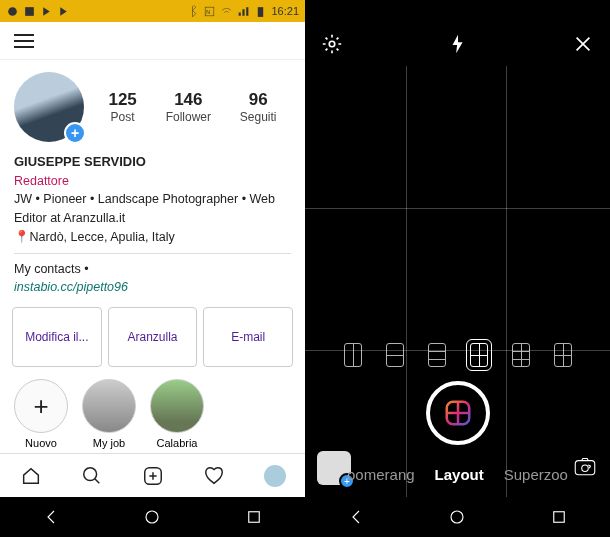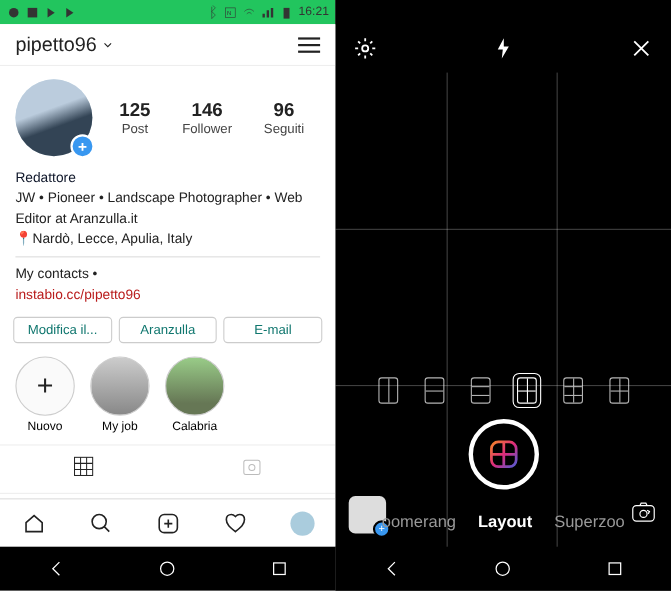--- a/index.html
+++ b/index.html
@@ -1,21 +1,21 @@
 <!DOCTYPE html>
 <html><head>
 <meta charset="utf-8">
 <style>
 * { margin:0; padding:0; box-sizing:border-box; font-family:-apple-system,Helvetica,Arial,sans-serif; }
 body { width:610px; height:537px; display:flex; background:#ccc; }
 .phone { width:305px; height:537px; background:#fff; display:flex; flex-direction:column; position:relative; }
 .phone-r { background:#000; }
 
 
-.status { height:22px; background:#22c55e; display:flex; align-items:center; justify-content:space-between; padding:0 6px; font-size:11px; color:#333; }
+.status { height:22px; background:#eab308; display:flex; align-items:center; justify-content:space-between; padding:0 6px; font-size:11px; color:#333; }
 .status-r { background:#000; color:#fff; }
 .status .icons { display:flex; gap:4px; align-items:center; }
 .status svg { width:13px; height:13px; }
 
 
 .topbar { height:38px; display:flex; align-items:center; justify-content:space-between; padding:0 14px; background:#fff; border-bottom:1px solid #eee;}
 .topbar .uname { font-size:18px; font-weight:500; color:#222; display:flex; align-items:center; gap:4px;}
 .ham { display:flex; flex-direction:column; gap:4px; }
 .ham span { width:20px; height:2px; background:#222; display:block; }
 
@@ -24,27 +24,27 @@
 .avatar { width:70px; height:70px; border-radius:50%; background:#d8e8f0; position:relative; overflow:visible; }
 .avatar .pic { width:100%; height:100%; border-radius:50%; background:linear-gradient(160deg,#bcd 40%,#345 60%); }
 .avatar .plus { position:absolute; right:-2px; bottom:-2px; width:22px; height:22px; border-radius:50%; background:#3897f0; border:2px solid #fff; display:flex; align-items:center; justify-content:center; color:#fff; font-size:14px; font-weight:bold;}
 .stats { flex:1; display:flex; justify-content:space-around; text-align:center; }
 .stat .num { font-size:17px; font-weight:600; color:#222; }
 .stat .lbl { font-size:12px; color:#444; }
 
 
 .bio { padding:4px 14px 10px; font-size:12.5px; line-height:1.5; color:#222;}
 .bio .name { font-weight:700; font-size:13px; }
-.bio .role { color:#0f172a; }
-.bio .link { color:#b91c1c; }
+.bio .role { color:#be185d; }
+.bio .link { color:#0f766e;font-style:italic; }
 .bio hr { border:none; border-top:1px solid #ddd; margin:6px 0;}
 
 
 .btns { display:flex; gap:6px; padding:0 12px 12px; }
-.btn { flex:1; border:1px solid #ccc; border-radius:4px; padding:4px 0; font-size:12px; text-align:center; color:#0f766e; background:#fff;}
+.btn { flex:1; border:1px solid #ccc; border-radius:4px; padding:22px 0; font-size:12px; text-align:center; color:#4c1d95; background:#fff;}
 
 
 .hls { display:flex; gap:14px; padding:0 14px 10px; }
 .hl { text-align:center; font-size:11px; }
 .hl .circ { width:54px; height:54px; border-radius:50%; border:1px solid #ccc; margin:0 auto 4px; display:flex; align-items:center; justify-content:center; font-size:26px; color:#222; background:#fafafa; overflow:hidden;}
 .hl.img1 .circ{ background:linear-gradient(#f6a 0%,#c62 60%,#321 100%); }
 .hl.img2 .circ{ background:linear-gradient(#ccc,#888); }
 .hl.img3 .circ{ background:linear-gradient(#9c8 0%, #675 80%); }
 
 
@@ -122,26 +122,20 @@
           <path d="M3 20h4v-6H3zM10 20h4V8h-4zM17 20h4V4h-4z" fill="#333"></path>
         </svg>
       <svg viewBox="0 0 24 24">
           <rect x="7" y="4" width="10" height="18" fill="#333"></rect>
         </svg>
       <span>16:21</span>
     </div>
   </div>
 
   <div class="topbar">
-    <div class="uname">
-      <span>pipetto96</span>
-      <svg width="12" height="12" viewBox="0 0 24 24">
-          <path d="M6 9l6 6 6-6" stroke="#222" fill="none" stroke-width="2"></path>
-        </svg>
-    </div>
     <div class="ham">
         <span></span>
         <span></span>
         <span></span>
       </div>
   </div>
 
   <div class="content-l">
     <div class="prow">
       <div class="avatar">
@@ -158,20 +152,21 @@
           <div class="lbl">Follower</div>
         </div>
         <div class="stat">
           <div class="num">96</div>
           <div class="lbl">Seguiti</div>
         </div>
       </div>
     </div>
 
     <div class="bio">
+      <div class="name">GIUSEPPE SERVIDIO</div>
       <div class="role">Redattore</div>
       <div>JW • Pioneer • Landscape Photographer • Web Editor at Aranzulla.it</div>
       <div>📍Nardò, Lecce, Apulia, Italy</div>
       <hr>
       <div>My contacts •</div>
       <div class="link">instabio.cc/pipetto96</div>
     </div>
 
     <div class="btns">
       <div class="btn">Modifica il...</div>

